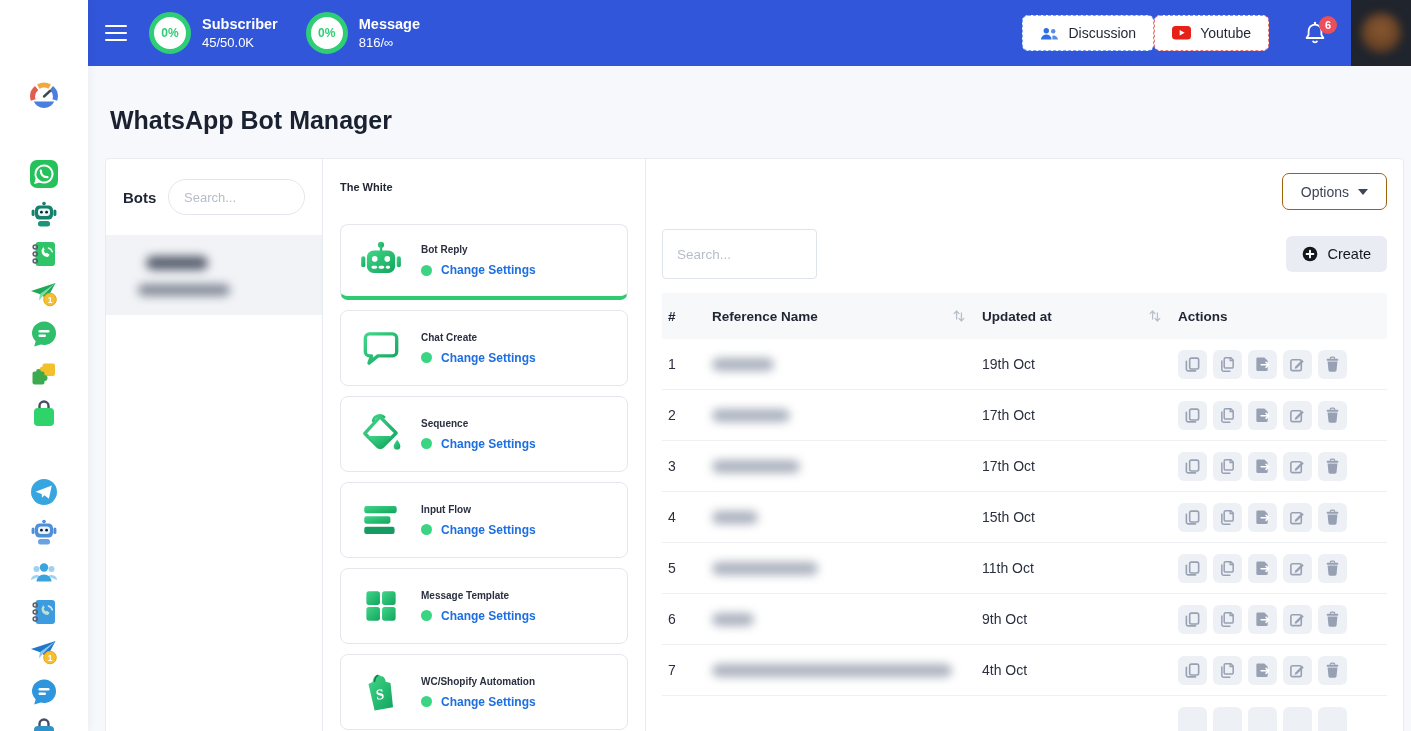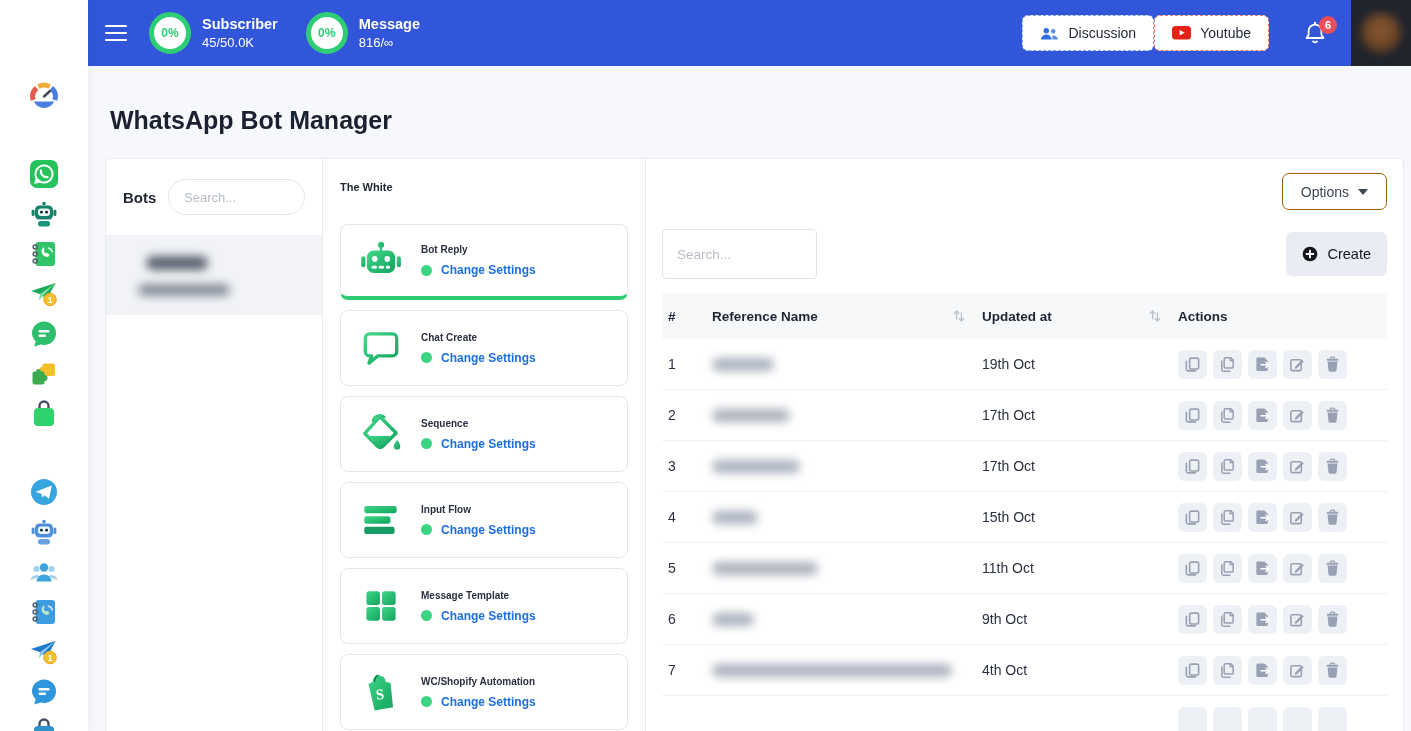--- a/index.html
+++ b/index.html
@@ -116,21 +116,21 @@
   }
   .caret { width:0; height:0; border-left:5px solid transparent; border-right:5px solid transparent; border-top:6px solid #3d4656; }
   .rs-tools { display:flex; align-items:center; margin-top:19px; }
   .sq-search {
     width:155px; height:50px; border:1px solid #dfe3ea; border-radius:4px;
     padding:0 14px; font-size:13.5px; outline:none; color:#444; background:#fff;
     font-family:"Liberation Sans", sans-serif;
   }
   .sq-search::placeholder { color:#b7bdc8; }
   .create-btn {
-    margin-left:auto; height:44px; padding:0 16px; border:none; border-radius:6px;
+    margin-left:auto; height:36px; padding:0 16px; border:none; border-radius:6px;
     background:#e9edf3; cursor:pointer; display:flex; align-items:center; gap:9px;
     font-size:14.5px; color:#15171d; font-family:"Liberation Sans", sans-serif;
   }
   .tbl { margin-top:14px; }
   .tgrid { display:grid; grid-template-columns:44px 246px 24px 172px 24px 1fr; align-items:center; }
   .thead { background:#f7f8fa; height:46px; font-size:13.5px; font-weight:bold; color:#1f2533; }
   .thead > div { padding-left:6px; }
   .sort-ic { color:#b9c0cc; cursor:pointer; padding-left:0 !important; }
   .sort-ic svg { display:block; }
   .trow { height:51px; border-bottom:1px solid #eef0f3; font-size:14px; color:#2a3040; }

